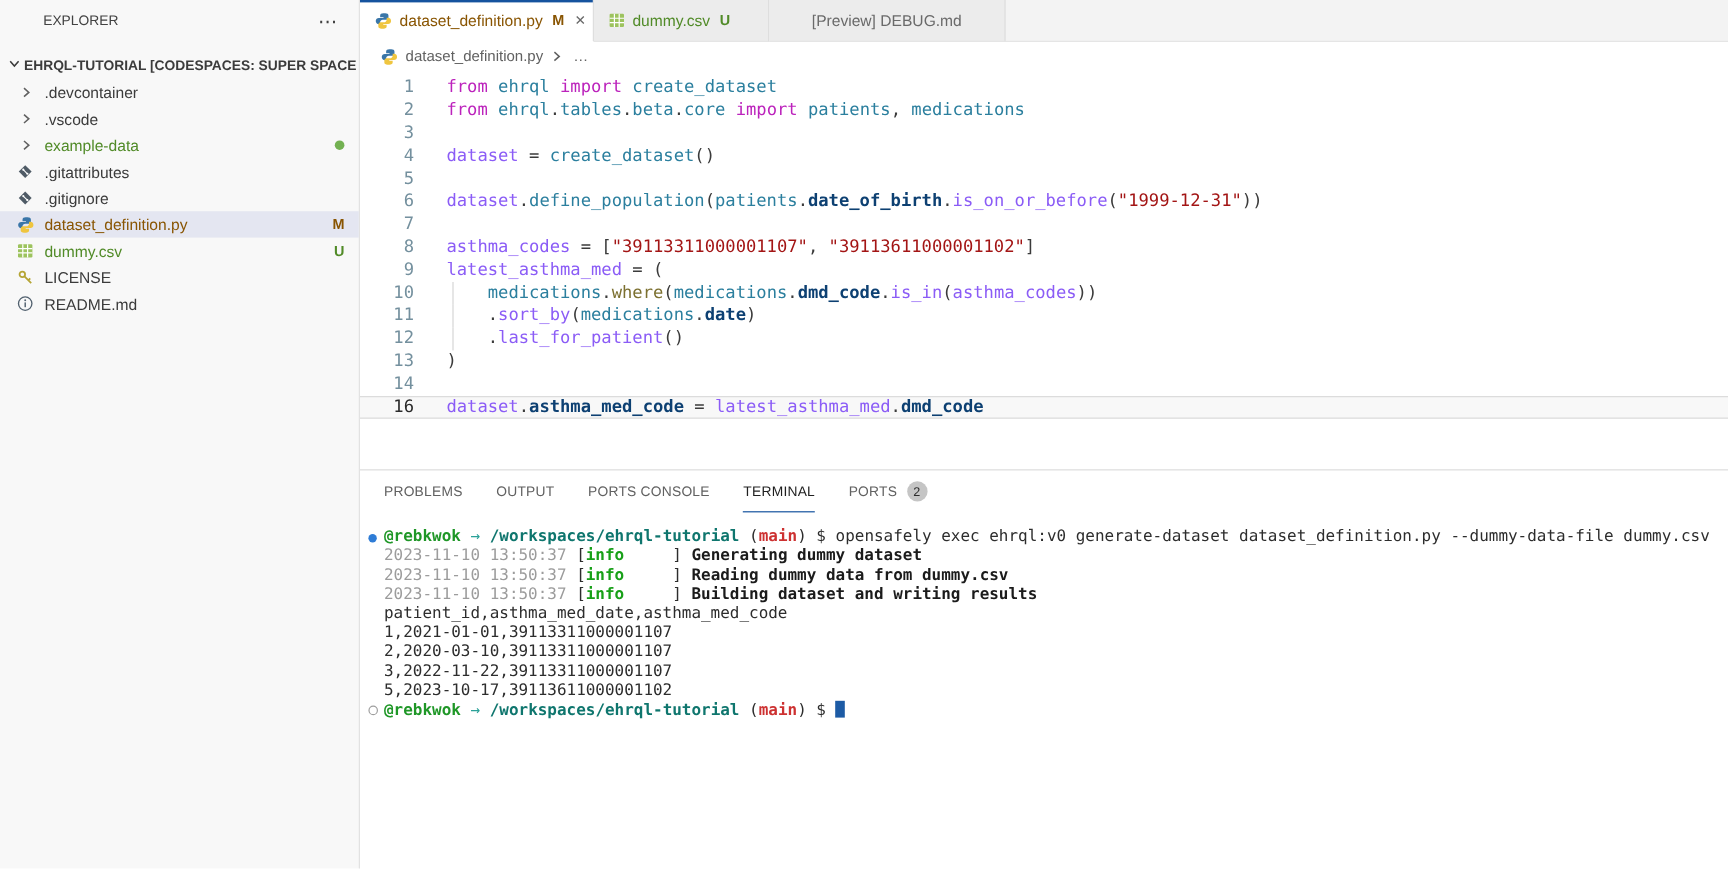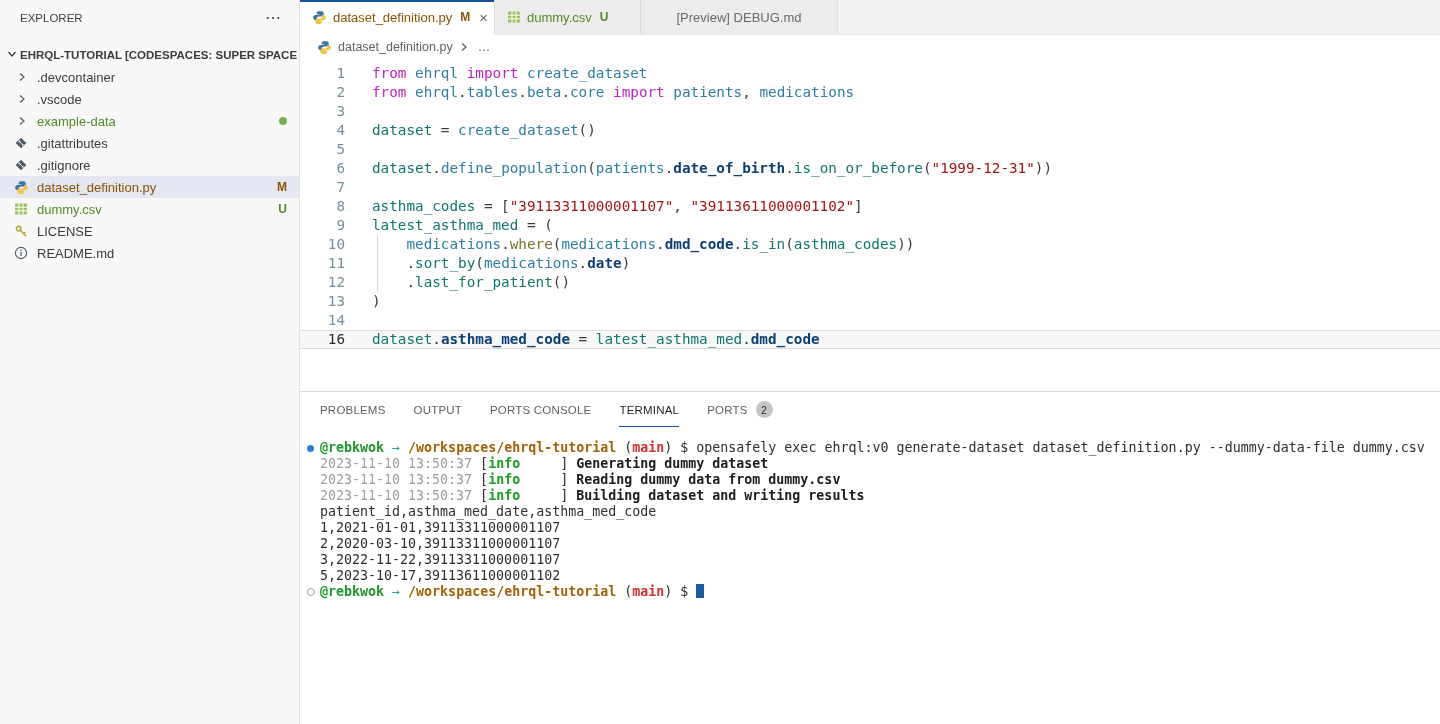--- a/index.html
+++ b/index.html
@@ -2,21 +2,21 @@
 <html><head>
 <meta charset="utf-8">
 <style>
   html,body{margin:0;padding:0;background:#fff;}
   .app{position:relative;width:1440px;height:724px;overflow:hidden;background:#fff;
        font-family:"Liberation Sans",sans-serif;color:#333;}
 
   
   .sidebar{position:absolute;left:0;top:0;width:300px;height:100%;background:#f8f8f8;
            border-right:1px solid #e2e2e2;box-sizing:border-box;}
-  .sb-header{display:flex;align-items:center;height:35px;padding:0 18px 0 20px;
+  .sb-header{display:flex;align-items:center;height:35px;padding:0 18px 0 36px;
              font-size:11.5px;color:#424242;justify-content:center;}
   .sb-more{margin-left:auto;font-size:16px;color:#424242;cursor:pointer;}
   .ws-row{display:flex;align-items:center;height:23px;margin-top:8px;padding-left:4px;
           font-size:11.5px;font-weight:700;color:#3b3b3b;white-space:nowrap;overflow:hidden;cursor:pointer;}
   .fl-row{display:flex;align-items:center;height:22px;padding:0 12px 0 14px;font-size:13px;
           color:#3b3b3b;cursor:pointer;white-space:nowrap;}
   .fl-row.sel{background:#e4e6f1;}
   .fl-row .ic{width:23px;flex:none;display:flex;align-items:center;}
   .fl-row .lbl{flex:1;overflow:hidden;}
   .c-modified{color:#895503;}
@@ -52,21 +52,21 @@
   .editor{flex:1;position:relative;padding-top:5px;overflow:hidden;background:#fff;}
   .code-line{display:flex;height:19px;font-family:"DejaVu Sans Mono",monospace;font-size:14.3px;
              line-height:19px;white-space:pre;position:relative;}
   .code-line .ln{width:45px;flex:none;text-align:right;color:#74909e;}
   .code-line .code{padding-left:27px;color:#3b3b3b;}
   .code-line.cur{background:#f8f8f8;box-shadow:inset 0 1px 0 #dcdcdc,inset 0 -1px 0 #dcdcdc;}
   .code-line.cur .ln{color:#2b2b2b;}
   .guide{position:absolute;left:77px;top:0;height:19px;border-left:1px solid #d6d6d6;}
   .tk-kw{color:#bc23bc;}
   .tk-mod{color:#2b7f9e;}
-  .tk-var{color:#0f766e;text-align:right;}
+  .tk-var{color:#8b5cf6;text-align:right;}
   .tk-prop{color:#0d4072;font-weight:700;}
   .tk-fn{color:#7c7030;}
   .tk-str{color:#a31515;}
   .tk-pun{color:#3b3b3b;}
 
   
   .panel{height:333px;flex:none;border-top:1px solid #d7d7d7;background:#fff;box-sizing:border-box;}
   .panel-tabs{display:flex;align-items:center;height:35px;padding-left:20px;gap:28px;
               font-size:11.5px;color:#616161;letter-spacing:.2px;}
   .ptab{display:flex;align-items:center;height:100%;cursor:pointer;box-sizing:border-box;
@@ -77,21 +77,21 @@
 
   
   .terminal{padding:13px 0 0 20px;font-family:"DejaVu Sans Mono",monospace;font-size:13.3px;
             line-height:16px;color:#2d2d2d;cursor:text;}
   .t-line{height:16px;white-space:pre;position:relative;}
   .deco{position:absolute;left:-13px;top:4.5px;width:7px;height:7px;border-radius:50%;}
   .deco.filled{background:#2e7cd6;}
   .deco.hollow{width:8px;height:8px;top:3.5px;border:1.2px solid #9e9e9e;box-sizing:border-box;background:transparent;}
   .tt-user{color:#1f9727;font-weight:700;}
   .tt-arrow{color:#2aa198;}
-  .tt-path{color:#a16207;font-weight:700;}
+  .tt-path{color:#0f766e;font-weight:700;}
   .tt-branch{color:#cd3131;font-weight:700;}
   .tt-plain{color:#2d2d2d;}
   .tt-time{color:#9c9c9c;}
   .tt-info{color:#18a018;font-weight:700;}
   .tt-msg{color:#1b1b1b;font-weight:700;}
   .cursor{display:inline-block;width:8px;height:14px;background:#1d5ba5;vertical-align:-2px;}
 </style>
 </head>
 <body>
 

